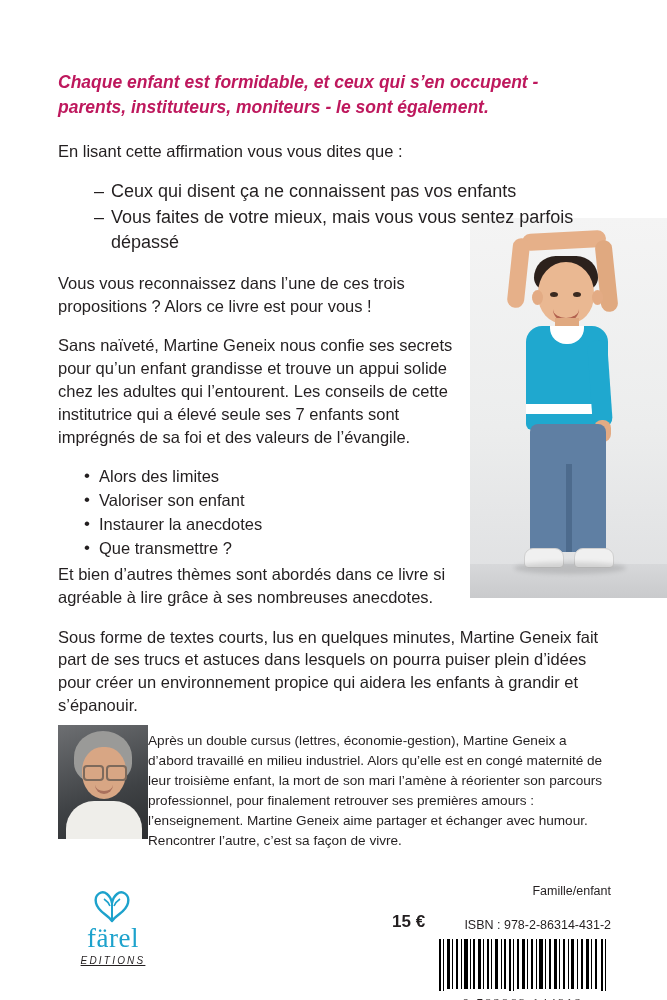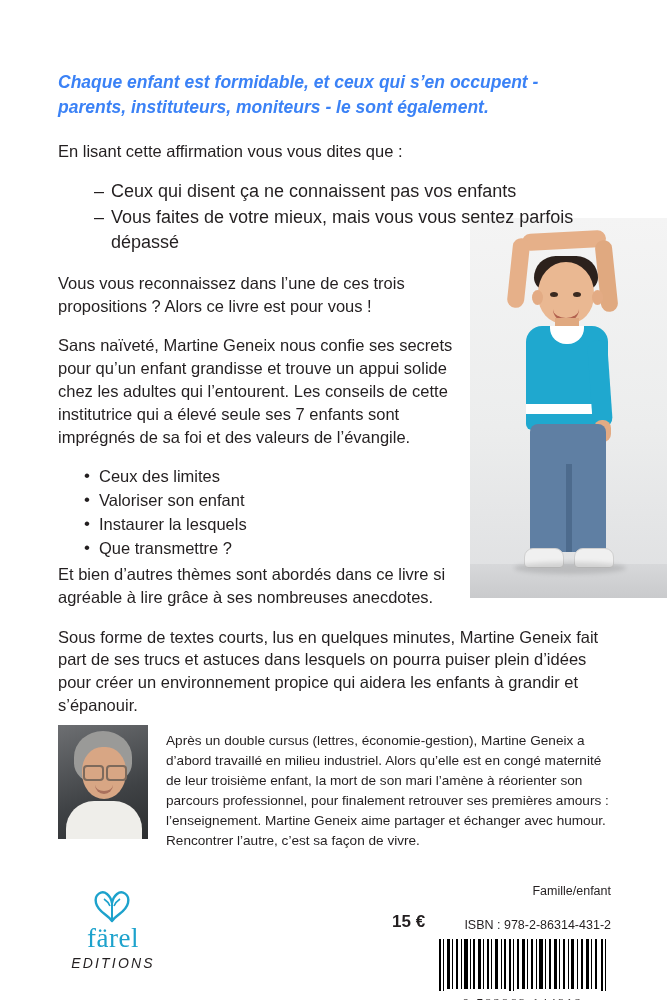--- a/index.html
+++ b/index.html
@@ -182,21 +182,21 @@
   }
 
   
   .content {
     position: absolute;
     left: 58px;
     top: 70px;
     width: 550px;
   }
   .headline {
-    color: #3b82f6;
+    color: #be185d;
     font-style: italic;
     font-weight: bold;
     font-size: 17.5px;
     line-height: 1.42;
     width: 548px;
     margin: 0 0 20px 0;
   }
   p.body {
     font-size: 16.5px;
     line-height: 1.38;
@@ -247,21 +247,20 @@
     font-size: 17px;
   }
 
   
   .author-block {
     position: absolute;
     left: 58px;
     top: 725px;
     width: 552px;
     display: flex;
-    gap: 18px;
     align-items: flex-start;
   }
   .author-photo {
     width: 90px;
     height: 114px;
     flex: 0 0 90px;
     position: relative;
     overflow: hidden;
     background: #5d5f62;
   }
@@ -328,25 +327,26 @@
     margin: 0 auto 1px auto;
   }
   .logo-name {
     font-family: "Liberation Serif", serif;
     font-size: 27px;
     color: #1da2cc;
     letter-spacing: 0.5px;
     line-height: 1;
   }
   .logo-sub {
-    font-size: 14px;
+    font-size: 10px;
     color: #231f20;
     letter-spacing: 2.2px;
     margin-top: 3px;
     font-style: italic;
+    text-decoration: underline;
   }
 
   .price {
     position: absolute;
     left: 392px;
     top: 912px;
     font-size: 17px;
     font-weight: bold;
     color: #231f20;
   }
@@ -423,23 +423,23 @@
     <ul class="dashlist">
       <li>Ceux qui disent ça ne connaissent pas vos enfants</li>
       <li>Vous faites de votre mieux, mais vous vous sentez parfois dépassé</li>
     </ul>
 
     <p class="body w-narrow">Vous vous reconnaissez dans l’une de ces trois propositions ? Alors ce livre est pour vous !</p>
 
     <p class="body w-mid">Sans naïveté, Martine Geneix nous confie ses secrets pour qu’un enfant grandisse et trouve un appui solide chez les adultes qui l’entourent. Les conseils de cette institutrice qui a élevé seule ses 7 enfants sont imprégnés de sa foi et des valeurs de l’évangile.</p>
 
     <ul class="bullets">
-      <li>Ceux des limites</li>
+      <li>Alors des limites</li>
       <li>Valoriser son enfant</li>
-      <li>Instaurer la lesquels</li>
+      <li>Instaurer la anecdotes</li>
       <li>Que transmettre ?</li>
     </ul>
 
     <p class="body w-mid" style="margin-top:2px;">Et bien d’autres thèmes sont abordés dans ce livre si agréable à lire grâce à ses nombreuses anecdotes.</p>
 
     <p class="body w-wide">Sous forme de textes courts, lus en quelques minutes, Martine Geneix fait part de ses trucs et astuces dans lesquels on pourra puiser plein d’idées pour créer un environnement propice qui aidera les enfants à grandir et s’épanouir.</p>
   </div>
 
   <div class="author-block">
     <div class="author-photo">

